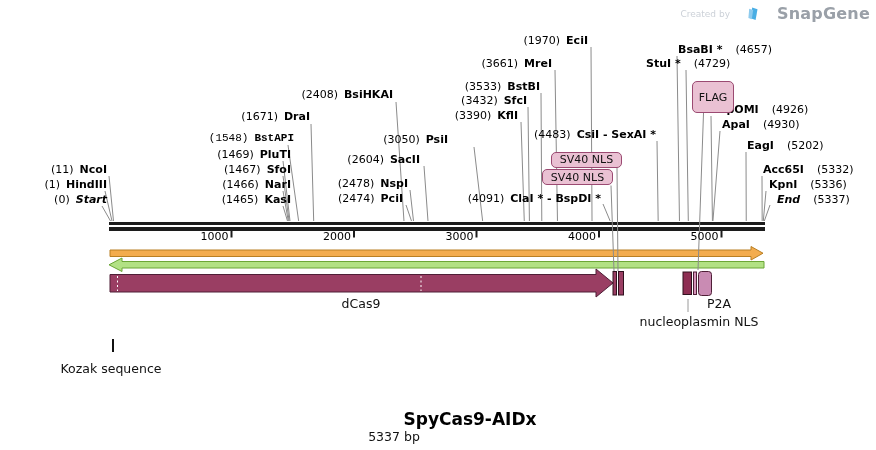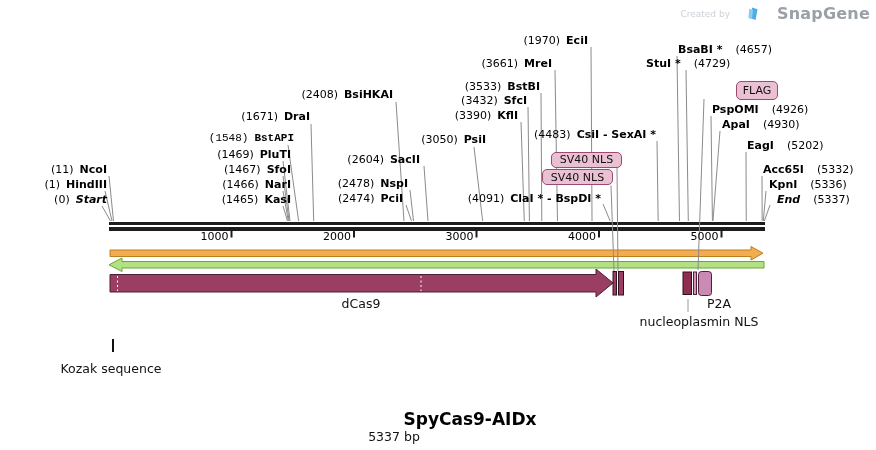--- a/index.html
+++ b/index.html
@@ -102,42 +102,42 @@
       <div class="lbl pn" style="top: 193px; right: 585px;"><span class="pos">(1465)</span><span class="name">KasI</span></div>
       <div class="lbl pn" style="top: 178px; right: 585px;"><span class="pos">(1466)</span><span class="name">NarI</span></div>
       <div class="lbl pn" style="top: 163px; right: 585px;"><span class="pos">(1467)</span><span class="name">SfoI</span></div>
       <div class="lbl pn" style="top: 148px; right: 585px;"><span class="pos">(1469)</span><span class="name">PluTI</span></div>
       <div class="lbl pn" style="top: 132px; right: 582px; font-family: Liberation Mono, monospace;"><span class="pos">(1548)</span><span class="name">BstAPI</span></div>
       <div class="lbl pn" style="top: 110px; right: 566px;"><span class="pos">(1671)</span><span class="name">DraI</span></div>
       <div class="lbl pn" style="top: 88px; right: 483px;"><span class="pos">(2408)</span><span class="name">BsiHKAI</span></div>
       <div class="lbl pn" style="top: 192px; right: 473px;"><span class="pos">(2474)</span><span class="name">PciI</span></div>
       <div class="lbl pn" style="top: 177px; right: 468px;"><span class="pos">(2478)</span><span class="name">NspI</span></div>
       <div class="lbl pn" style="top: 153px; right: 456px;"><span class="pos">(2604)</span><span class="name">SacII</span></div>
-      <div class="lbl pn" style="top: 133px; right: 390px; margin-left: 16px;"><span class="pos">(3050)</span><span class="name">PsiI</span></div>
+      <div class="lbl pn" style="top: 133px; right: 428px; margin-left: 16px;"><span class="pos">(3050)</span><span class="name">PsiI</span></div>
       <div class="lbl pn" style="top: 109px; right: 358px;"><span class="pos">(3390)</span><span class="name">KflI</span></div>
       <div class="lbl pn" style="top: 94px; right: 349px;"><span class="pos">(3432)</span><span class="name">SfcI</span></div>
       <div class="lbl pn" style="top: 80px; right: 336px;"><span class="pos">(3533)</span><span class="name">BstBI</span></div>
       <div class="lbl pn" style="top: 57px; right: 324px;"><span class="pos">(3661)</span><span class="name">MreI</span></div>
       <div class="lbl pn" style="top: 34px; right: 288px;"><span class="pos">(1970)</span><span class="name">EciI</span></div>
       <div class="lbl pn" style="top: 128px; right: 220px;"><span class="pos">(4483)</span><span class="name">CsiI - SexAI *</span></div>
       <div class="lbl pn" style="top: 192px; right: 275px;"><span class="pos">(4091)</span><span class="name">ClaI * - BspDI *</span></div>
       <div class="lbl np" style="top: 43px; left: 678px;"><span class="name">BsaBI *</span><span class="pos">(4657)</span></div>
       <div class="lbl np" style="top: 57px; left: 646px;"><span class="name">StuI *</span><span class="pos">(4729)</span></div>
       <div class="lbl np" style="top: 103px; left: 712px;"><span class="name">PspOMI</span><span class="pos">(4926)</span></div>
       <div class="lbl np" style="top: 118px; left: 722px;"><span class="name">ApaI</span><span class="pos">(4930)</span></div>
       <div class="lbl np" style="top: 139px; left: 747px;"><span class="name">EagI</span><span class="pos">(5202)</span></div>
       <div class="lbl np" style="top: 163px; left: 763px;"><span class="name">Acc65I</span><span class="pos">(5332)</span></div>
       <div class="lbl np" style="top: 178px; left: 769px;"><span class="name">KpnI</span><span class="pos">(5336)</span></div>
       <div class="lbl np" style="top: 193px; left: 777px;"><span class="name it">End</span><span class="pos">(5337)</span></div>
       <div class="tick-label" style="top: 231px; right: 647.5px;">1000</div>
       <div class="tick-label" style="top: 231px; right: 525px;">2000</div>
       <div class="tick-label" style="top: 231px; right: 402.5px;">3000</div>
       <div class="tick-label" style="top: 231px; right: 280px;">4000</div>
       <div class="tick-label" style="top: 231px; right: 157.5px;">5000</div>
-      <div class="badge" style="left: 736px; top: 81px; width: 42px; height: 19px;">FLAG</div>
+      <div class="badge" style="left: 692px; top: 81px; width: 42px; height: 32px;">FLAG</div>
       <div class="badge" style="left: 551px; top: 152px; width: 71px; height: 15.5px;">SV40 NLS</div>
       <div class="badge" style="left: 542px; top: 169px; width: 71px; height: 16px;">SV40 NLS</div>
     </div>
 
   <div class="feat-label centered" style="left:261px;top:296px;width:200px;">dCas9</div>
   <div class="feat-label" style="left:707px;top:296px;">P2A</div>
   <div class="feat-label centered" style="left:599px;top:314px;width:200px;">nucleoplasmin NLS</div>
   <div class="feat-label centered" style="left:11px;top:361px;width:200px;">Kozak sequence</div>
 
   <div class="plasmid-title">SpyCas9-AIDx</div>

